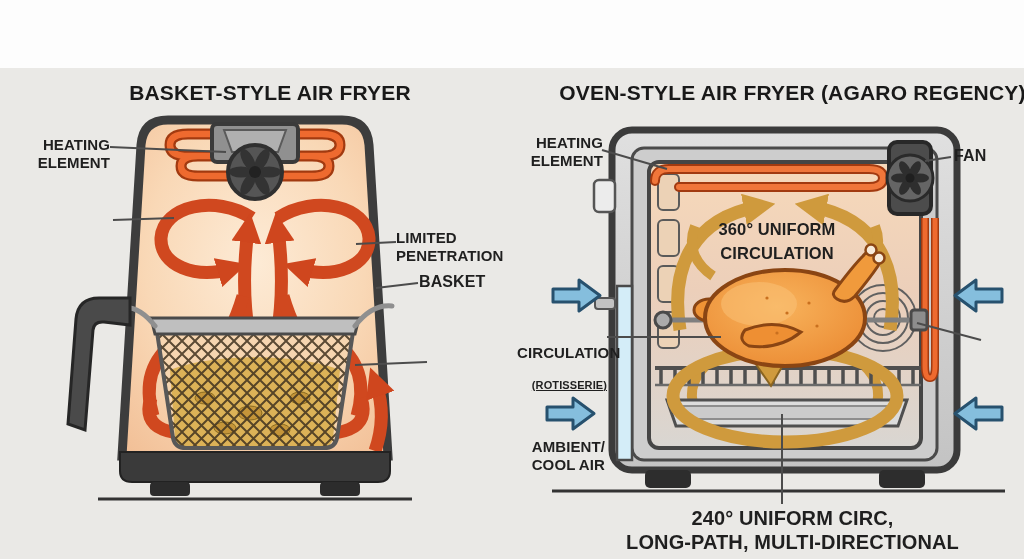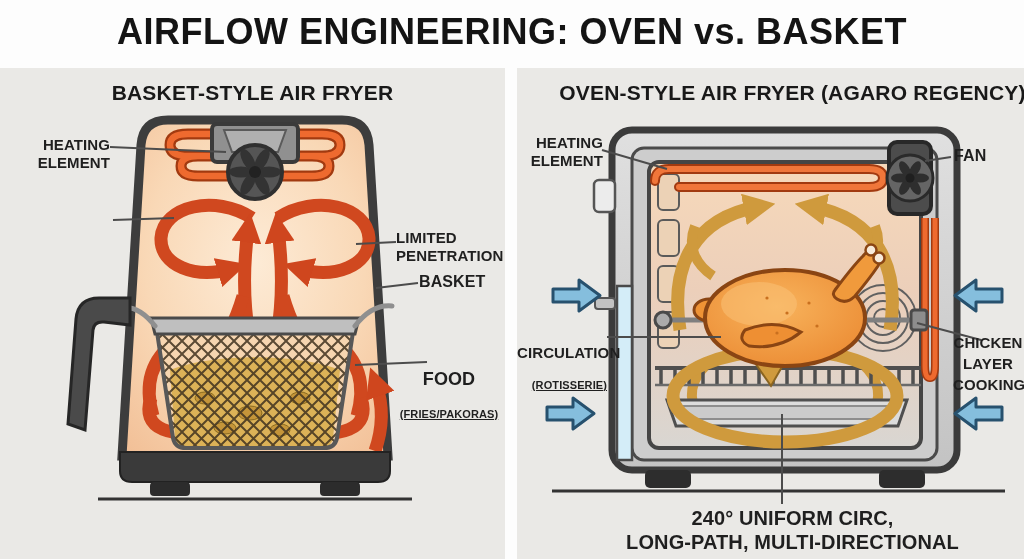--- a/index.html
+++ b/index.html
@@ -1,40 +1,39 @@
 <!DOCTYPE html>
 <html><head>
 <meta charset="utf-8">
 <style>
   html,body{margin:0;padding:0;background:#fdfdfd;}
   .stage{position:relative;width:1024px;height:559px;background:#fdfdfd;overflow:hidden;
          font-family:"Liberation Sans",sans-serif;color:#1b1b1b;}
   .title{position:absolute;top:11px;left:0;width:100%;text-align:center;
          font-size:36px;font-weight:800;letter-spacing:.5px;color:#141414;}
   .panel{position:absolute;top:68px;height:491px;background:#eae9e6;}
-  .panel.left{left:0;width:505px;}
+  .panel.left{left:0;width:505px;padding-left:35px;}
   .panel.right{left:517px;width:507px;padding-left:44px;}
   .panel svg{position:absolute;left:0;top:0;}
   .heading{position:absolute;top:13px;left:0;width:100%;text-align:center;
            font-size:21px;font-weight:800;letter-spacing:.2px;color:#191919;}
   .lbl{position:absolute;font-weight:800;color:#1f1f1f;white-space:pre-line;
        line-height:1.18;font-size:15px;letter-spacing:.1px;}
   .lbl.r{text-align:right;}
   .lbl.c{text-align:center;}
   .lbl .big{font-size:18px;display:block;}
   .lbl .sub{font-size:11px;display:block;text-decoration:underline;}
   .lbl.circulation{font-size:16.5px;line-height:1.45;}
   .lbl.caption{font-size:20px;line-height:1.2;width:100%;left:0;}
 </style>
 </head>
 <body>
 
 <div class="stage">
 
-  <div class="title">AIRFLOW ENGINEERING: OVEN vs. BASKET</div>
 
   <div class="panel left">
     <svg width="505" height="491" viewBox="0 0 505 491">
       <defs>
         <radialGradient id="peachG" cx="50%" cy="42%" r="75%">
           <stop offset="0%" stop-color="#fdebd6"></stop>
           <stop offset="55%" stop-color="#f9d8b6"></stop>
           <stop offset="100%" stop-color="#f2bf96"></stop>
         </radialGradient>
         <pattern id="meshP" width="13" height="13" patternUnits="userSpaceOnUse">
@@ -118,24 +117,20 @@
 
       <path d="M110 79 L226 84 M113 152 L174 150 M356 176 L396 174 M376 220 L418 215 M355 297 L427 294" stroke="#4c4c4c" stroke-width="2" fill="none"></path>
     </svg>
 
     <div class="heading">BASKET-STYLE AIR FRYER</div>
     <div class="lbl r" style="left:6px;width:104px;top:68px;">HEATING
 ELEMENT</div>
     <div class="lbl" style="left:396px;width:108px;top:161px;">LIMITED
 PENETRATION</div>
     <div class="lbl" style="left:419px;top:205px;font-size:16px;">BASKET</div>
-    <div class="lbl c" style="left:394px;width:110px;top:283px;">
-      <span class="big">FOOD</span>
-      <span class="sub">(FRIES/PAKORAS)</span>
-    </div>
   </div>
 
   <div class="panel right">
     <svg width="507" height="491" viewBox="0 0 507 491">
       <defs>
         <linearGradient id="cavG" x1="0" y1="0" x2="0" y2="1">
           <stop offset="0%" stop-color="#f7d9ba"></stop>
           <stop offset="45%" stop-color="#eccfba"></stop>
           <stop offset="100%" stop-color="#d9d6d2"></stop>
         </linearGradient>
@@ -269,24 +264,25 @@
       <rect x="362" y="402" width="46" height="18" rx="5" fill="#2d2d2d"></rect>
       <line x1="35" y1="423" x2="488" y2="423" stroke="#333" stroke-width="3"></line>
 
       <path d="M 85 82 L 150 101 M 408 93 L 434 89 M 90 269 L 204 269 M 400 255 L 464 272 M 265 346 L 265 436" stroke="#4c4c4c" stroke-width="2" fill="none"></path>
     </svg>
 
     <div class="heading">OVEN-STYLE AIR FRYER (AGARO REGENCY)</div>
     <div class="lbl r" style="left:2px;width:84px;top:66px;">HEATING
 ELEMENT</div>
     <div class="lbl" style="left:437px;top:79px;font-size:16px;">FAN</div>
+    <div class="lbl c circulation" style="left:180px;width:160px;top:150px;">360° UNIFORM
+CIRCULATION</div>
     <div class="lbl r" style="left:0px;width:90px;top:258px;">
       <span class="big" style="font-size:15px;">CIRCULATION</span>
       <span class="sub">(ROTISSERIE)</span>
     </div>
-    <div class="lbl c" style="left:436px;width:70px;top:264px;line-height:1.4;">CHICKEN
-LAYER
-COOKING</div>
+    <div class="lbl r" style="left:2px;width:86px;top:370px;">AMBIENT/
+COOL AIR</div>
     <div class="lbl c caption" style="top:438px;">240° UNIFORM CIRC,
 LONG-PATH, MULTI-DIRECTIONAL</div>
   </div>
 
 </div>
 
 </body></html>

